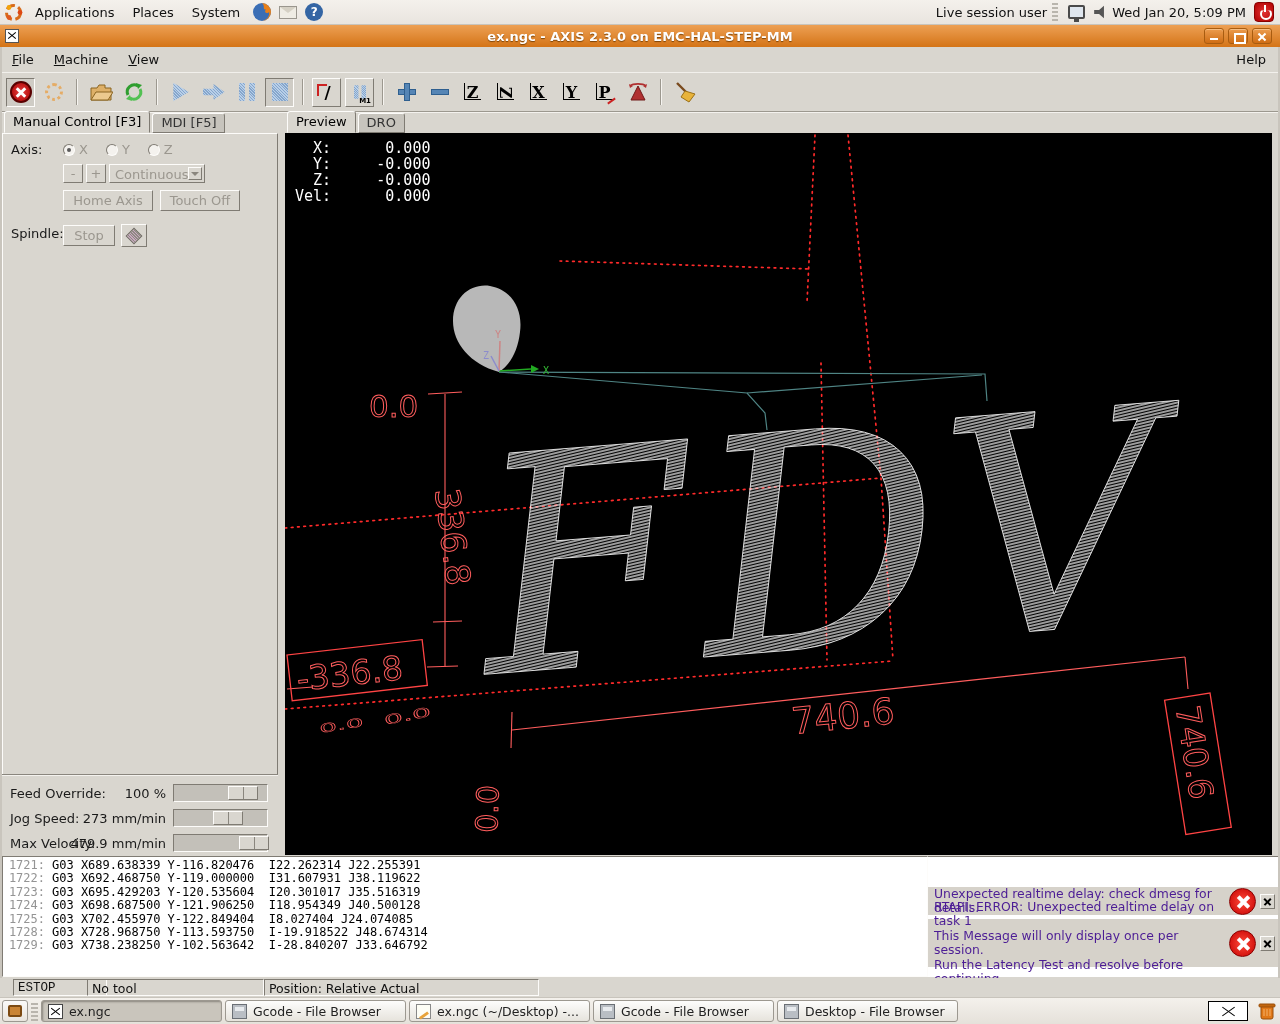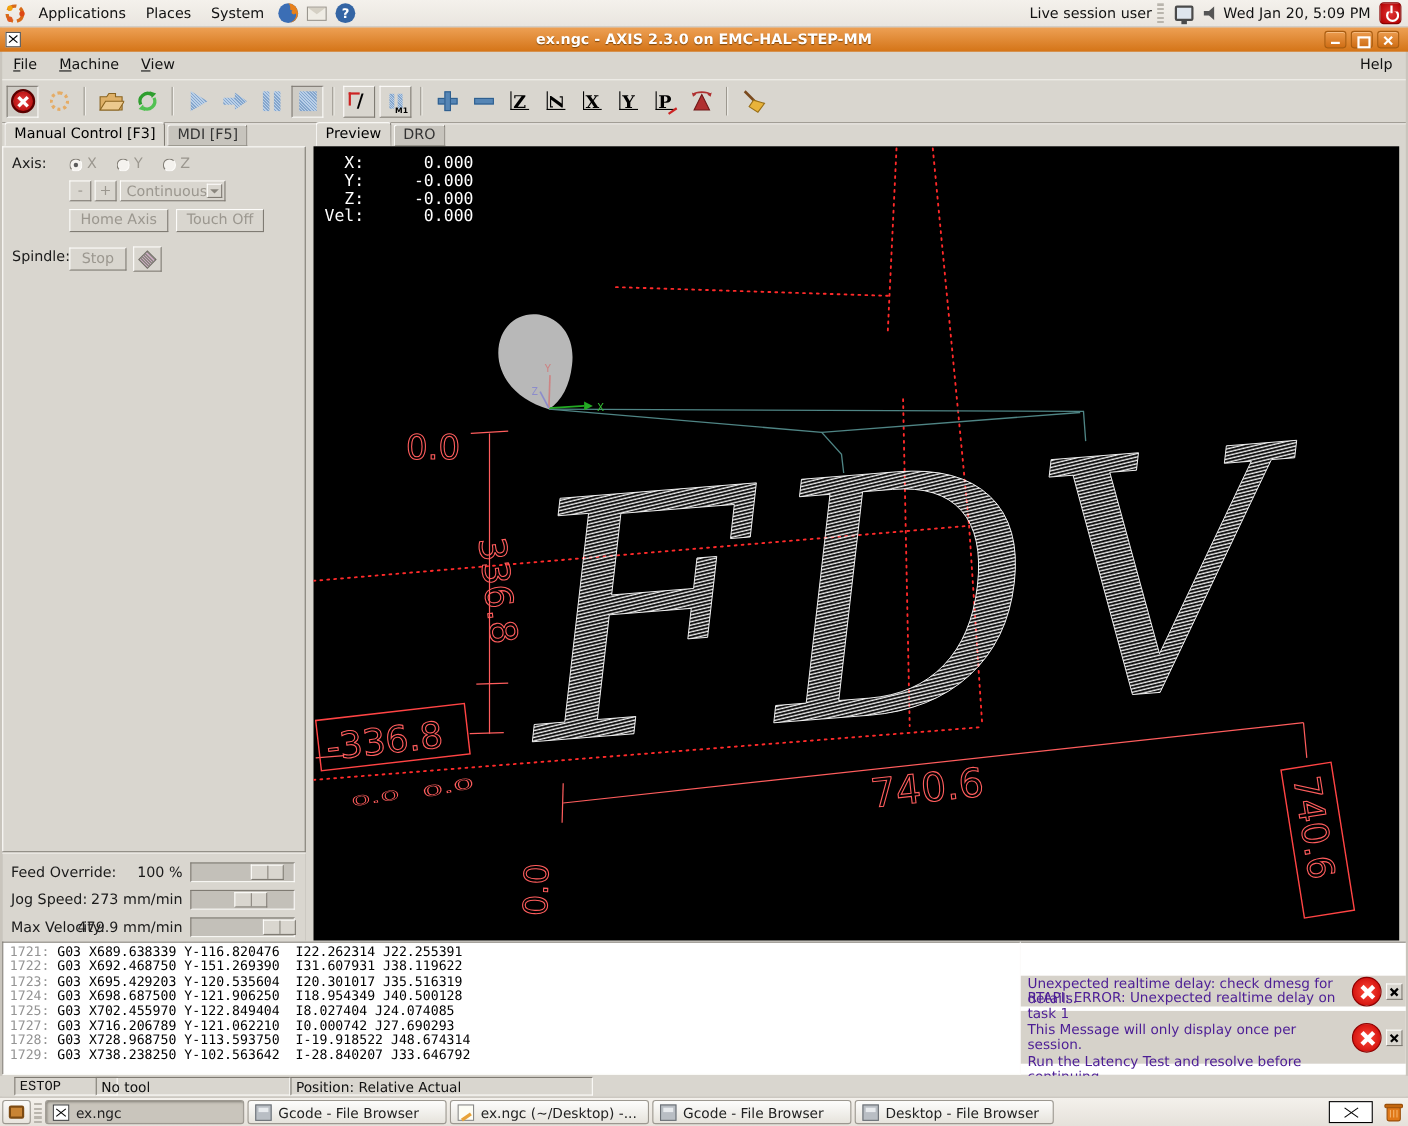--- a/index.html
+++ b/index.html
@@ -515,25 +515,24 @@
       </g>
       <text class="dimtxt" font-size="30" transform="translate(212,700) rotate(-88)">0.0</text>
       <text class="dimtxt" font-size="28" transform="translate(35,600) rotate(-9) scale(1,0.42)">0.0</text>
       <text class="dimtxt" font-size="26" transform="translate(100,592) rotate(-11) scale(1.15,0.5)">0.0</text>
     </g>
   </svg>
 </div>
 
 <div id="gcode">
     <div><span class="gnum">1721:</span><span class="gcode-text">G03 X689.638339 Y-116.820476  I22.262314 J22.255391</span></div>
-    <div><span class="gnum">1722:</span><span class="gcode-text">G03 X692.468750 Y-151.269390  I31.607931 J38.119622</span></div>
+    <div><span class="gnum">1722:</span><span class="gcode-text">G03 X692.468750 Y-119.000000  I31.607931 J38.119622</span></div>
     <div><span class="gnum">1723:</span><span class="gcode-text">G03 X695.429203 Y-120.535604  I20.301017 J35.516319</span></div>
     <div><span class="gnum">1724:</span><span class="gcode-text">G03 X698.687500 Y-121.906250  I18.954349 J40.500128</span></div>
     <div><span class="gnum">1725:</span><span class="gcode-text">G03 X702.455970 Y-122.849404  I8.027404 J24.074085</span></div>
-    <div><span class="gnum">1727:</span><span class="gcode-text">G03 X716.206789 Y-121.062210  I0.000742 J27.690293</span></div>
     <div><span class="gnum">1728:</span><span class="gcode-text">G03 X728.968750 Y-113.593750  I-19.918522 J48.674314</span></div>
     <div><span class="gnum">1729:</span><span class="gcode-text">G03 X738.238250 Y-102.563642  I-28.840207 J33.646792</span></div>
   </div>
 
 <div id="errors">
   <div class="emsg" style="top:30px; height:28px;">
     <span class="etext">Unexpected realtime delay: check dmesg for details.</span>
     <span class="ericon"></span>
     <span class="eclose"></span>
   </div>

